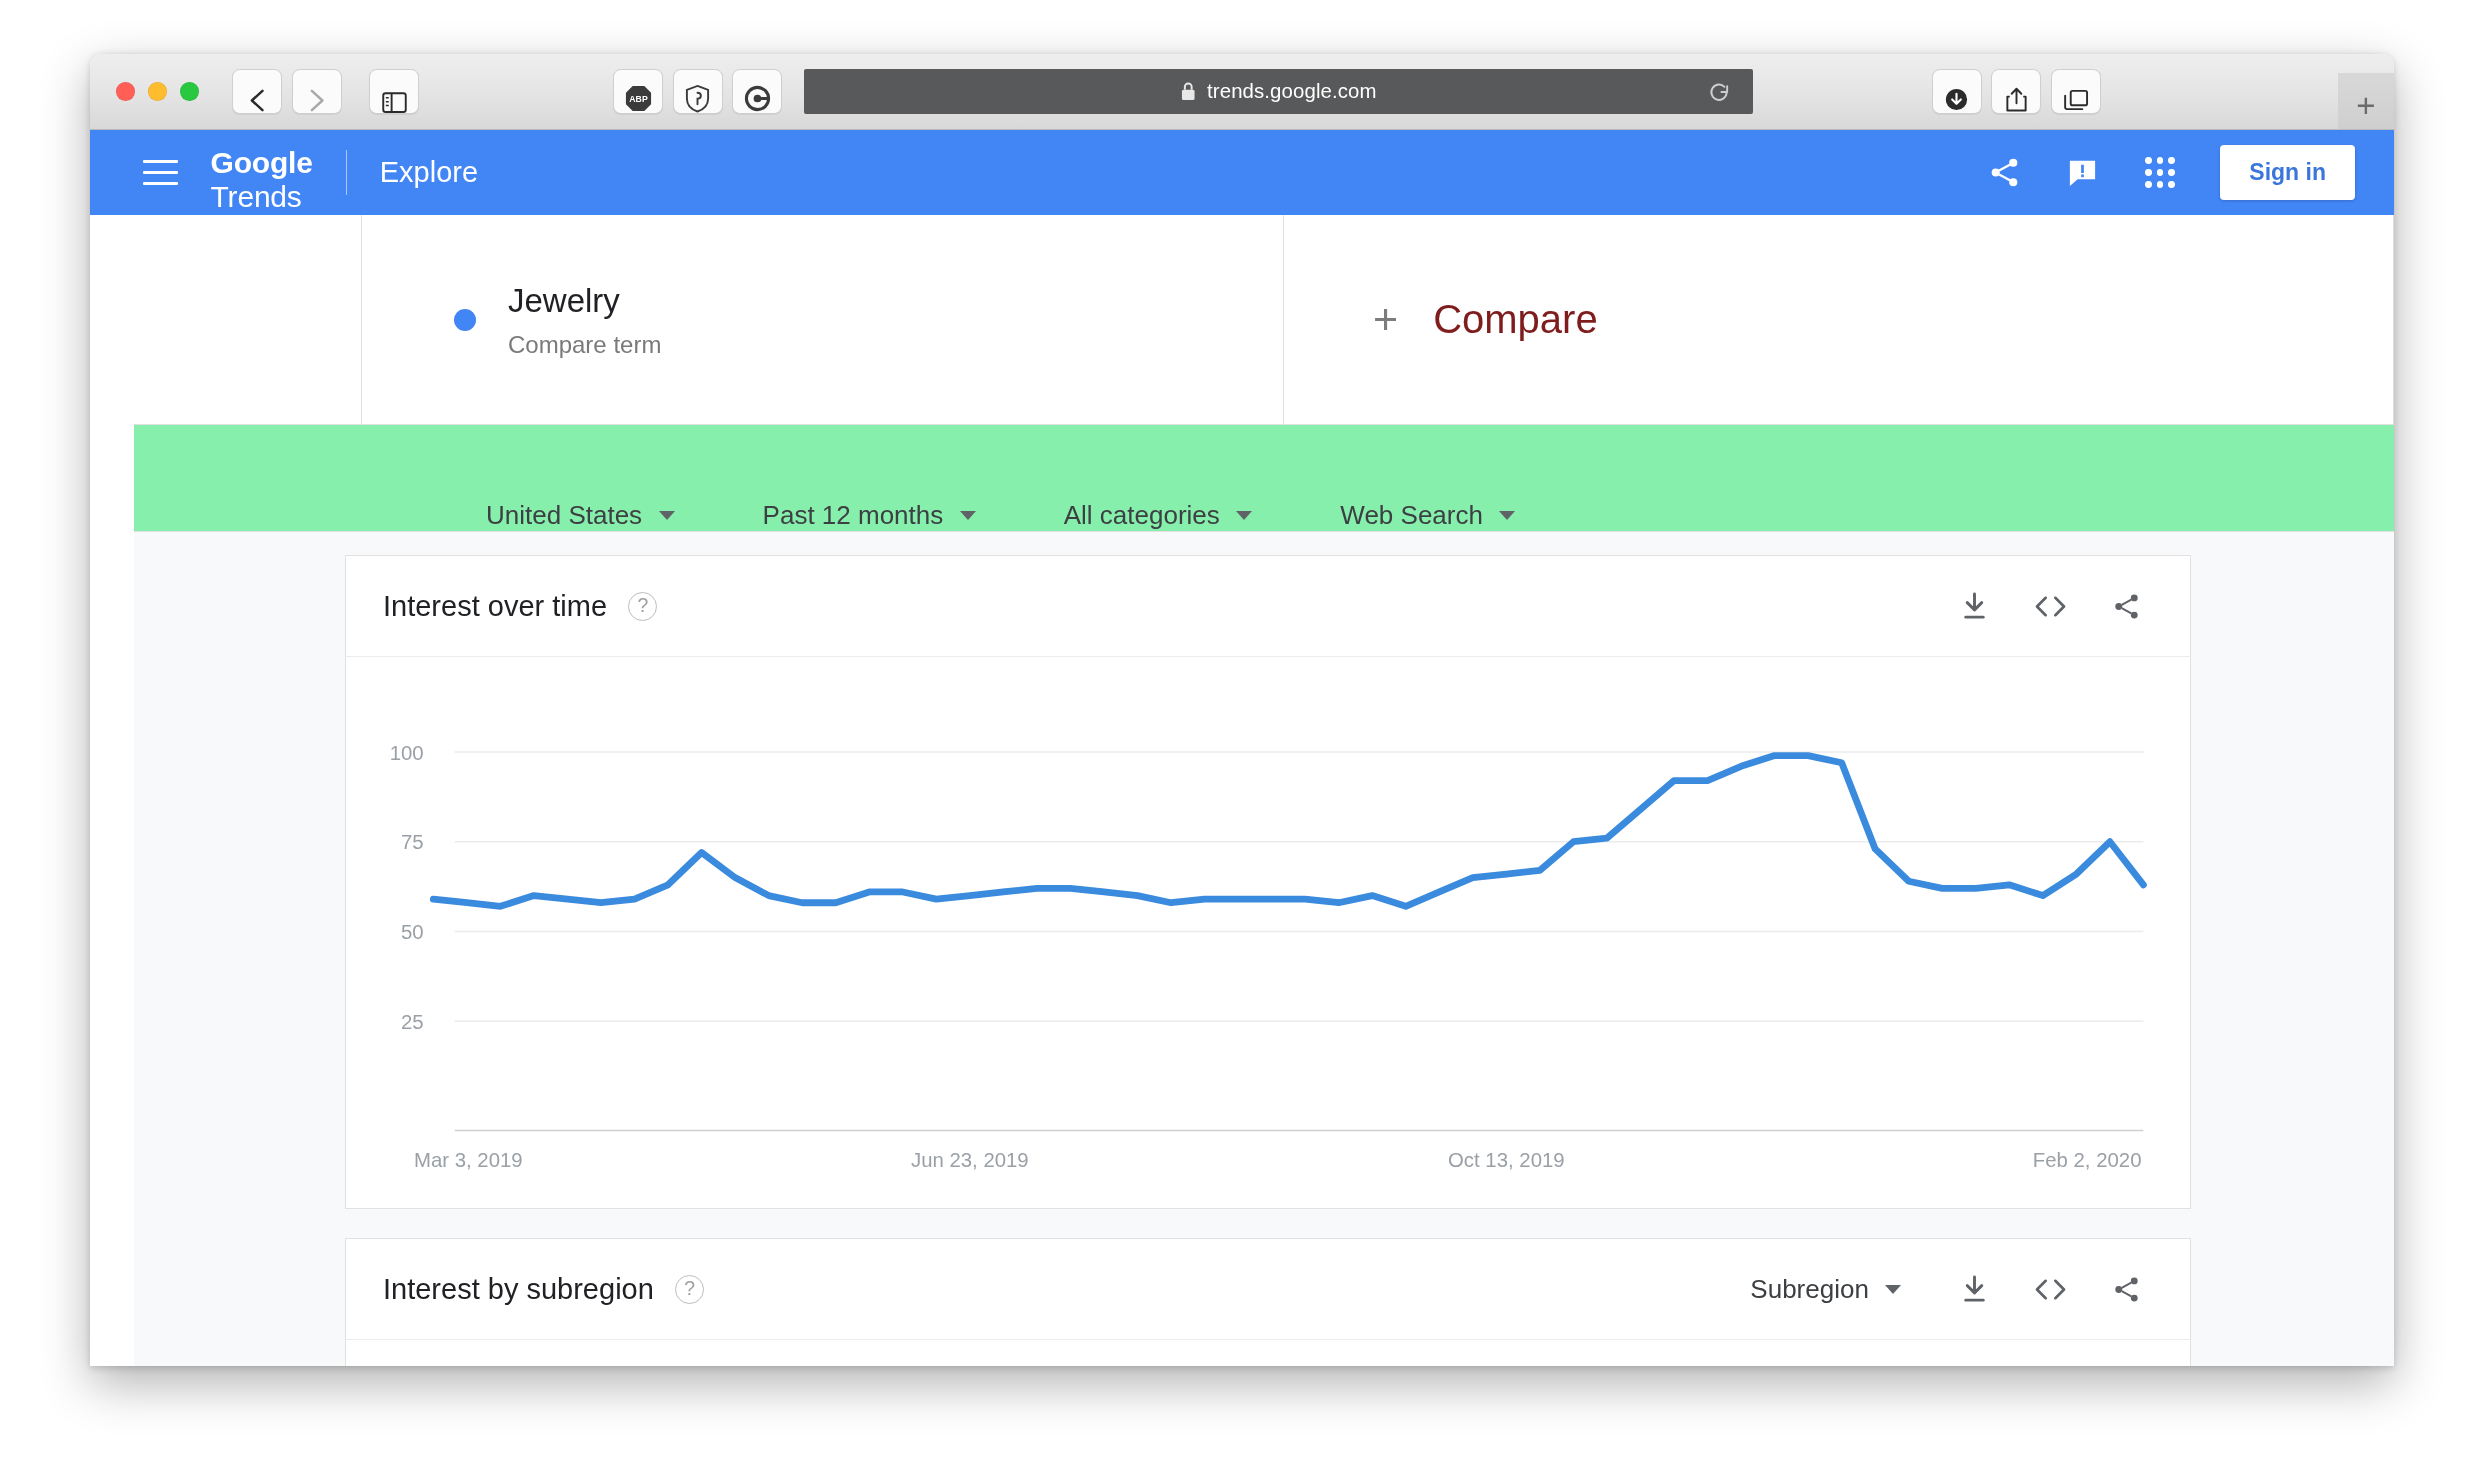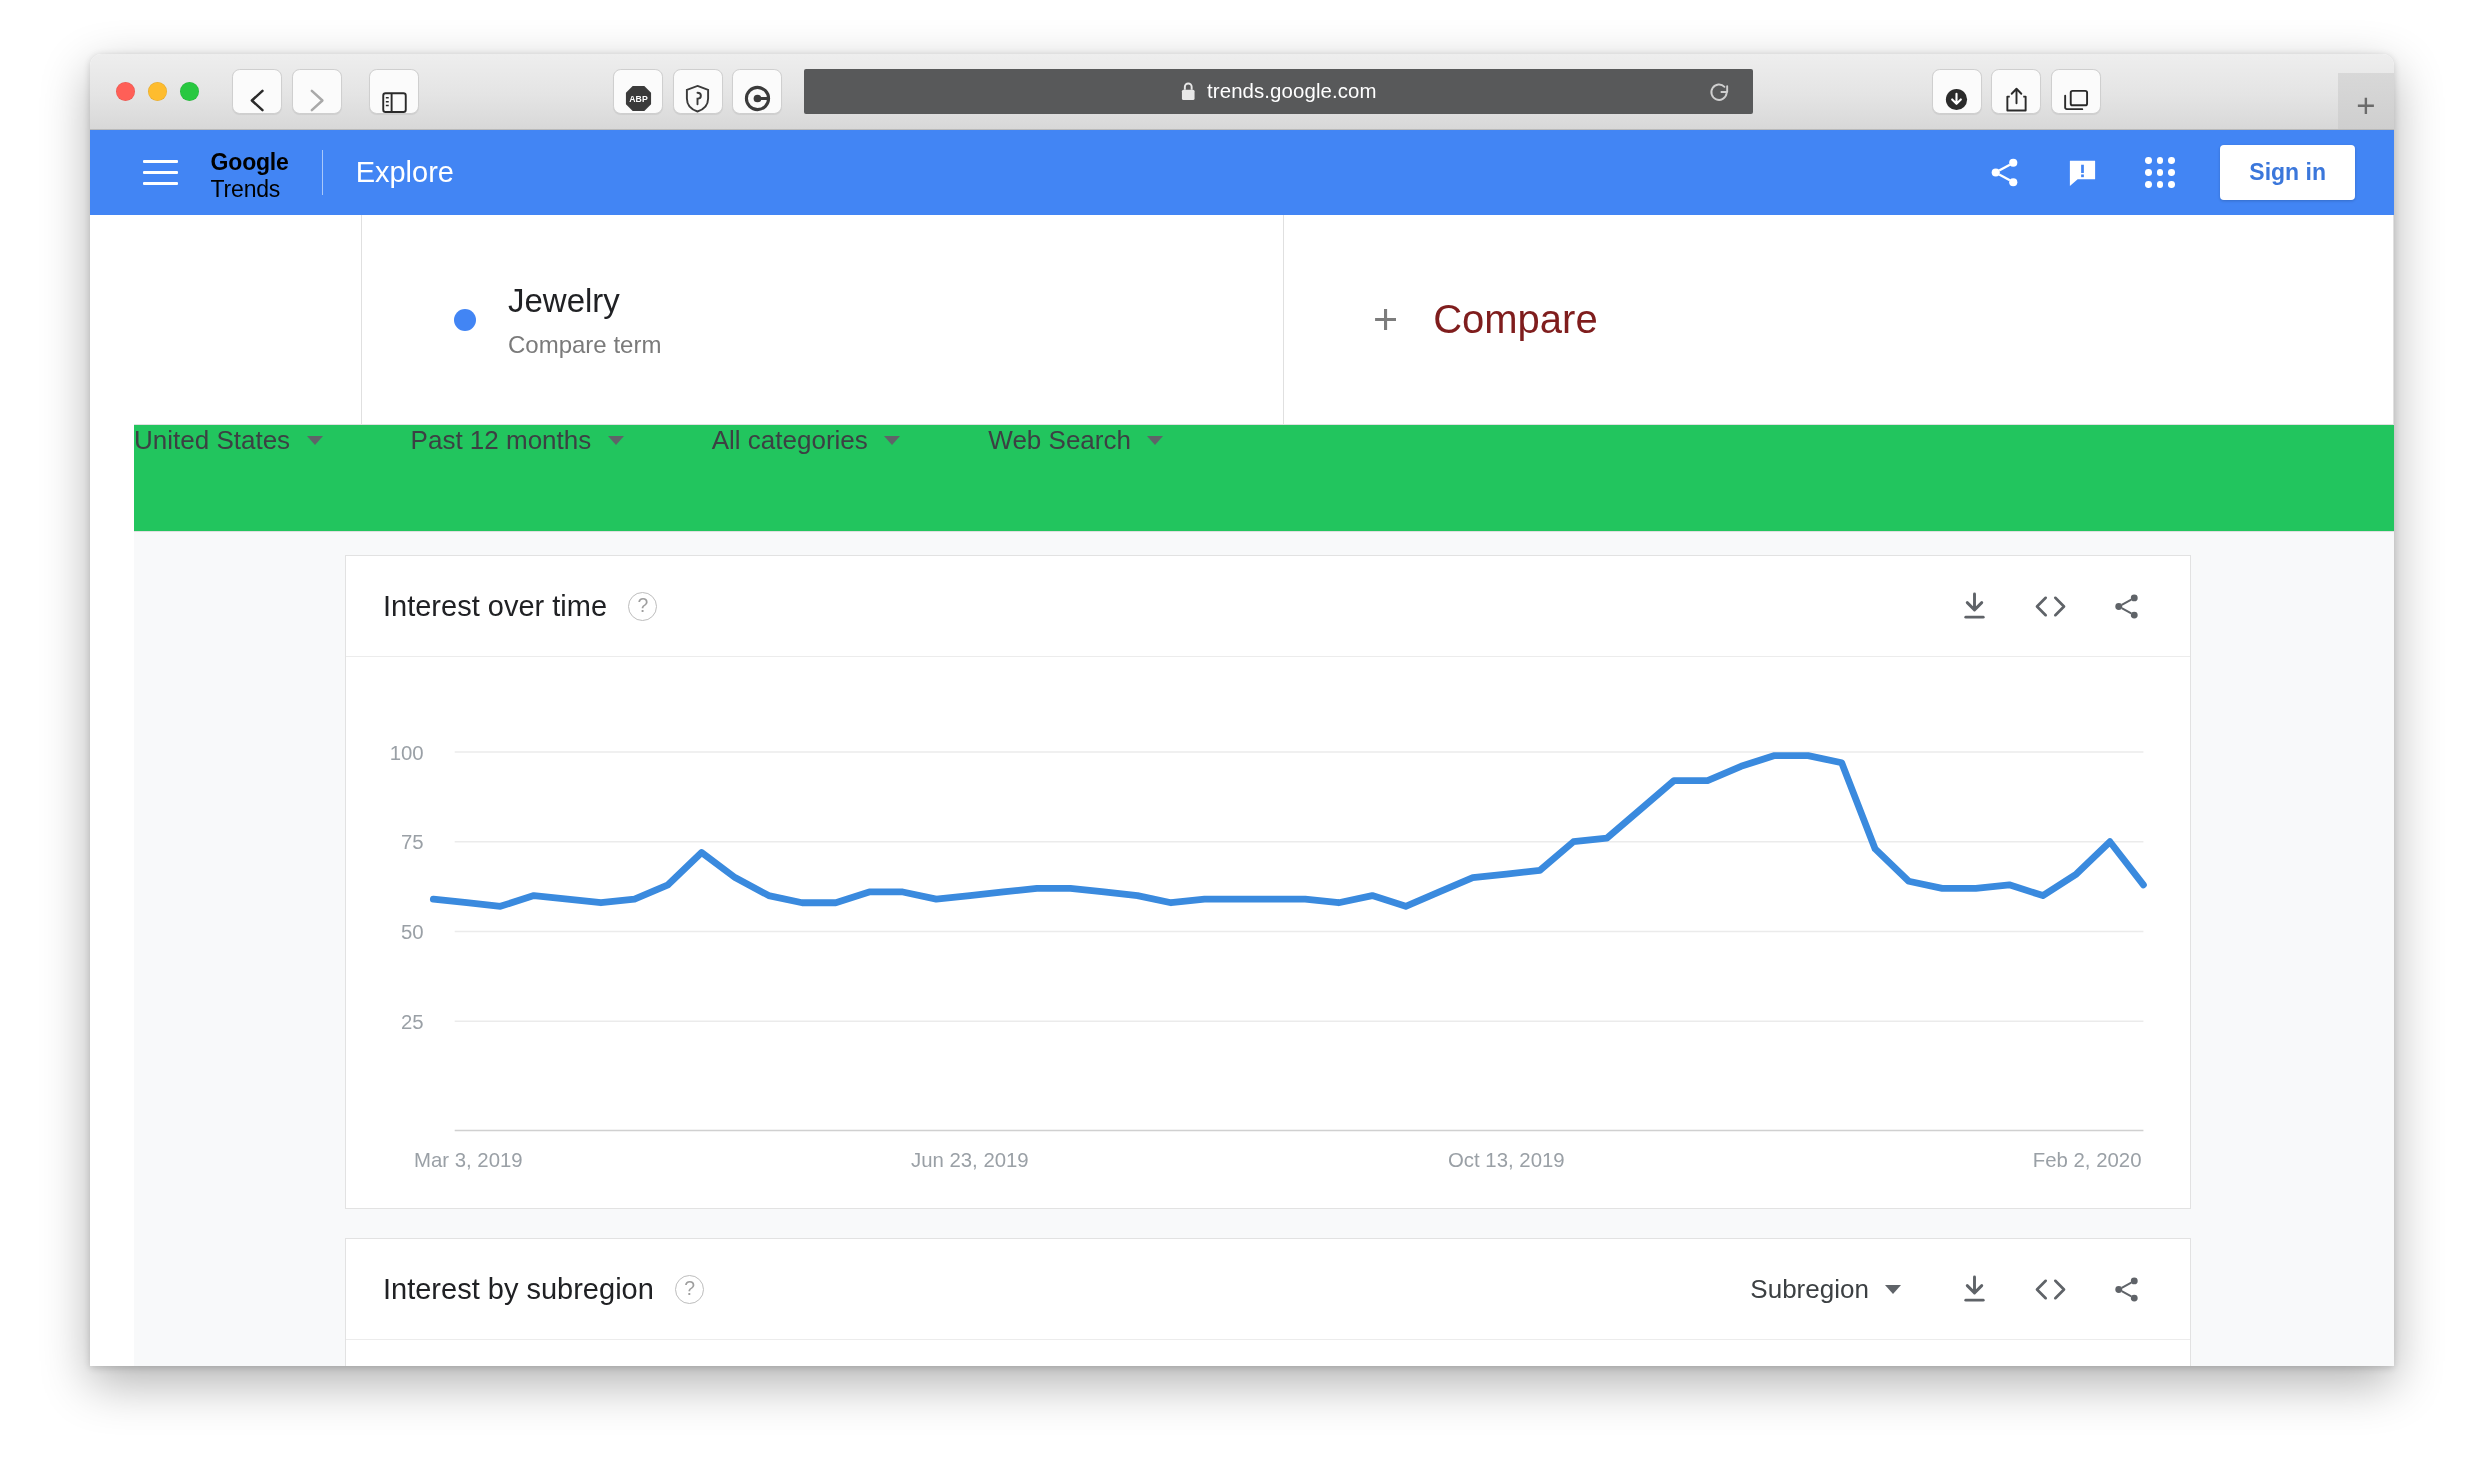--- a/index.html
+++ b/index.html
@@ -137,22 +137,22 @@
   .hamburger {
     width: 35px; height: 25px;
     display: flex; flex-direction: column; justify-content: space-between;
     margin-right: 33px;
     margin-left: 13.6px;
   }
   .hamburger span {
     display: block; height: 2.9px; background: #ffffff; border-radius: 1px;
   }
   .gt-logo {
-    font-size: 23px;
-    color: #000000;
+    font-size: 30px;
+    color: #ffffff;
     letter-spacing: -0.2px;
     white-space: nowrap;
   }
   .gt-logo .bold { font-weight: bold; }
   .gt-logo .light { font-weight: normal; }
   .hdr-divider {
     width: 1px; height: 45px; background: rgba(255,255,255,0.55);
     margin: 0 33px;
   }
   .gt-explore {
@@ -250,23 +250,24 @@
   }
   .compare-label {
     font-size: 40px;
     color: #7f1d1d;
   }
 
   
   .filter-row {
     height: 107px;
     display: flex;
-    align-items: flex-start;
+    align-items: flex-end;
+    padding-left: 352px;
     border-bottom: 1px solid #e0e0e0;
-    background: #22c55e;
+    background: #86efac;
   }
   .filter {
     display: flex;
     align-items: center;
     margin-right: 88px;
     white-space: nowrap;
   }
   .filter-label {
     font-size: 26px;
     color: #3c4043;

